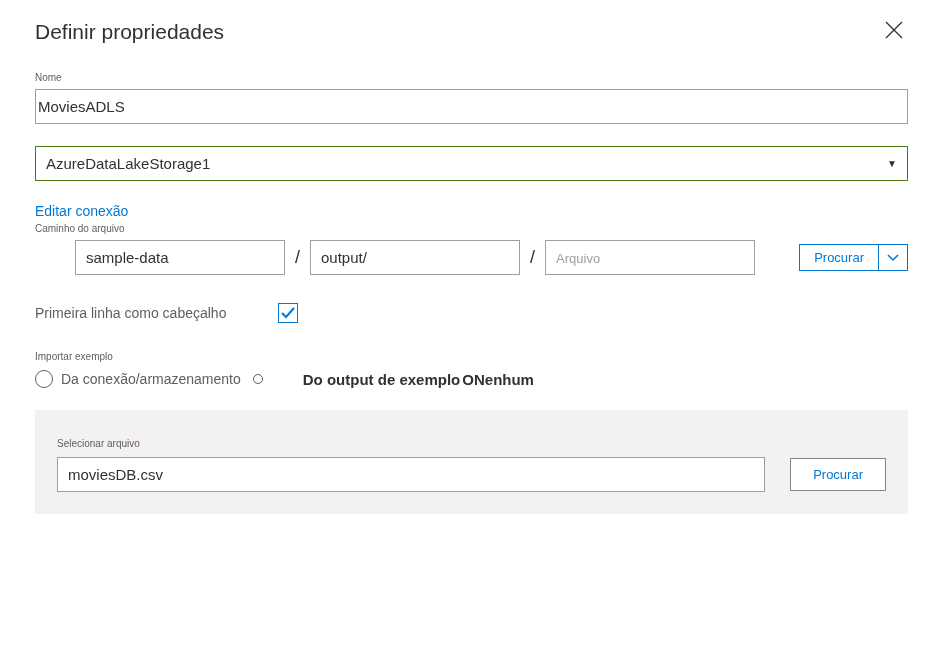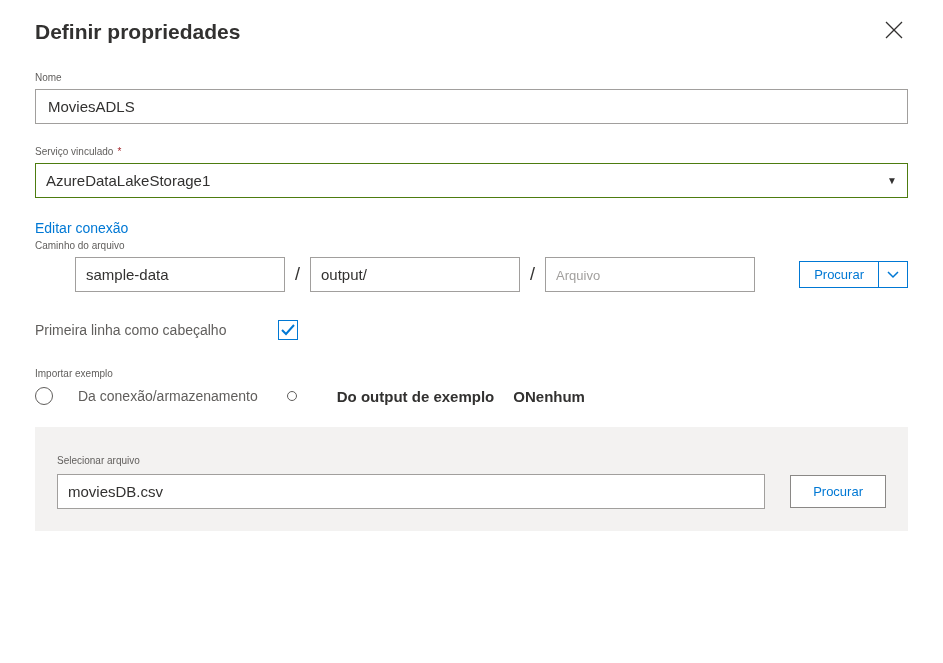--- a/index.html
+++ b/index.html
@@ -17,21 +17,21 @@
       font-size: 14px;
     }
     .header {
       display: flex;
       justify-content: space-between;
       align-items: flex-start;
       margin-bottom: 28px;
     }
     .title {
       font-size: 21px;
-      font-weight: 700;
+      font-weight: 400;
       color: #323130;
     }
     .close-icon {
       font-size: 24px;
       font-weight: 300;
       cursor: pointer;
       color: #323130;
       line-height: 1;
       padding: 0 4px;
     }
@@ -44,21 +44,21 @@
       color: #605e5c;
       margin-bottom: 6px;
     }
     .required {
       color: #a4262c;
       margin-left: 4px;
     }
     .input-text {
       width: 100%;
       border: 1px solid #a19f9d;
-      padding: 8px 12px;
+      padding: 8px 2px;
       font-size: 15px;
       font-family: inherit;
       color: #323130;
       background: #ffffff;
     }
     .select-wrapper {
       position: relative;
       width: 100%;
       border: 1px solid #4d7c0f;
       padding: 8px 10px;
@@ -155,21 +155,21 @@
     }
     .radio-group {
       display: flex;
       align-items: center;
       gap: 40px;
       margin-top: 8px;
     }
     .radio-option {
       display: flex;
       align-items: center;
-      gap: 25px;
+      gap: 8px;
       cursor: pointer;
     }
     .radio-circle {
       width: 18px;
       height: 18px;
       border: 1px solid #605e5c;
       border-radius: 50%;
       display: inline-block;
     }
     .radio-circle-small {
@@ -231,23 +231,20 @@
     </svg>
   </span>
 </div>
 
 <div class="form-group">
   <label class="label">Nome</label>
   <input type="text" class="input-text" value="MoviesADLS" style="">
 </div>
 
 <div class="form-group">
-  <label class="label">
-    <span>Serviço vinculado</span><span class="required">*</span>
-  </label>
   <div class="select-wrapper">
     <span>AzureDataLakeStorage1</span>
     <span class="select-caret">▼</span>
   </div>
 </div>
 
 <div class="form-group">
   <span class="link">Editar conexão</span>
   <label class="label">Caminho do arquivo</label>
   <div class="path-row">

